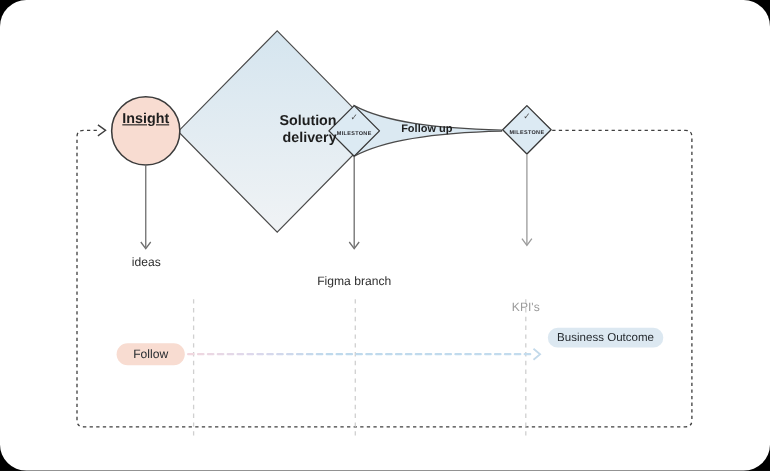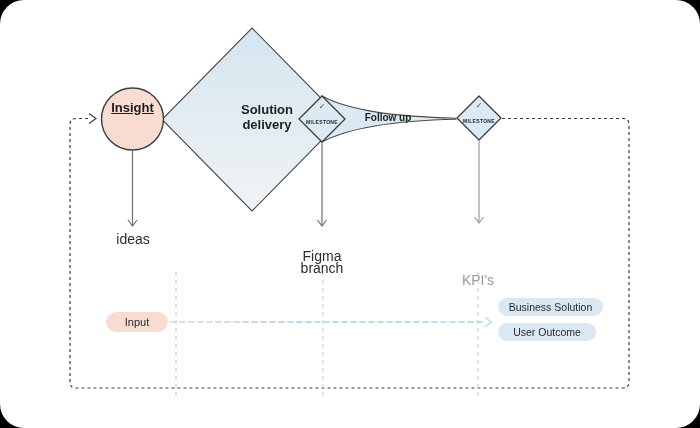--- a/index.html
+++ b/index.html
@@ -6,30 +6,30 @@
   .stage{
     position:relative;width:700px;height:428px;background:#ffffff;
     border-radius:24px;overflow:hidden;
     font-family:"Liberation Sans", sans-serif;
   }
   svg{position:absolute;left:0;top:0;}
   .label{position:absolute;color:var(--text-dark,#1e1e1e);}
   .lbl-center{text-align:center;}
   .node-title{font-weight:bold;font-size:13px;line-height:15px;}
   .insight-label{left:92px;top:100px;width:81px;text-decoration:underline;}
-  .solution-label{left:228px;top:102px;width:78px;text-align:center;}
+  .solution-label{left:228px;top:102px;width:78px;text-align:right;}
   .followup-label{left:350px;top:112px;width:76px;font-size:10px;font-weight:bold;}
   .ms-check{position:absolute;width:20px;text-align:center;font-size:8px;color:#4a4a4a;line-height:8px;}
   .ms-check1{left:312px;top:103px;}
   .ms-check2{left:469px;top:102px;}
   .ms-label{position:absolute;width:44px;text-align:center;font-size:5px;font-weight:bold;
     letter-spacing:.3px;color:#26262b;line-height:6px;}
   .ms-label1{left:300px;top:119px;}
   .ms-label2{left:457px;top:118px;}
-  .out-label{font-size:14px;line-height:12px;color:#2d2d2d;}
+  .out-label{font-size:11px;line-height:12px;color:#2d2d2d;}
   .ideas-label{left:93px;top:233px;width:80px;}
   .figma-label{left:282px;top:250px;width:80px;}
   .kpis-label{left:438px;top:230px;width:80px;color:var(--text-gray,#9b9b9b);margin-top:44px;}
   .pill{position:absolute;display:flex;align-items:center;justify-content:center;
     border-radius:999px;font-size:11px;font-weight:500;color:#262b30;}
   .pill-input{left:106px;top:312px;width:62px;height:20px;background:var(--peach,#f8dcd1);}
   .pill-output{left:291px;top:312px;width:60px;height:20px;background:var(--pill-blue,#d9e7f1);}
   .pill-business{left:498px;top:298px;width:105px;height:18px;font-size:10.5px;background:var(--pill-blue,#dde9f2);}
   .pill-user{left:498px;top:323px;width:98px;height:18px;font-size:10.5px;background:var(--pill-blue,#dde9f2);}
   
@@ -97,16 +97,15 @@
 
   <div class="ms-check ms-check1">✓</div>
   <div class="ms-label ms-label1">MILESTONE</div>
   <div class="ms-check ms-check2">✓</div>
   <div class="ms-label ms-label2">MILESTONE</div>
 
   <div class="label lbl-center out-label ideas-label">ideas</div>
   <div class="label lbl-center out-label figma-label">Figma branch</div>
   <div class="label lbl-center out-label kpis-label">KPI's</div>
 
-  <div class="pill pill-input">Input</div>
-  <div class="pill pill-business">Business Solution</div>
-  <div class="pill pill-user">User Outcome</div>
+  <div class="pill pill-input">Follow</div>
+  <div class="pill pill-business">Business Outcome</div>
 </div>
 
 </body></html>

